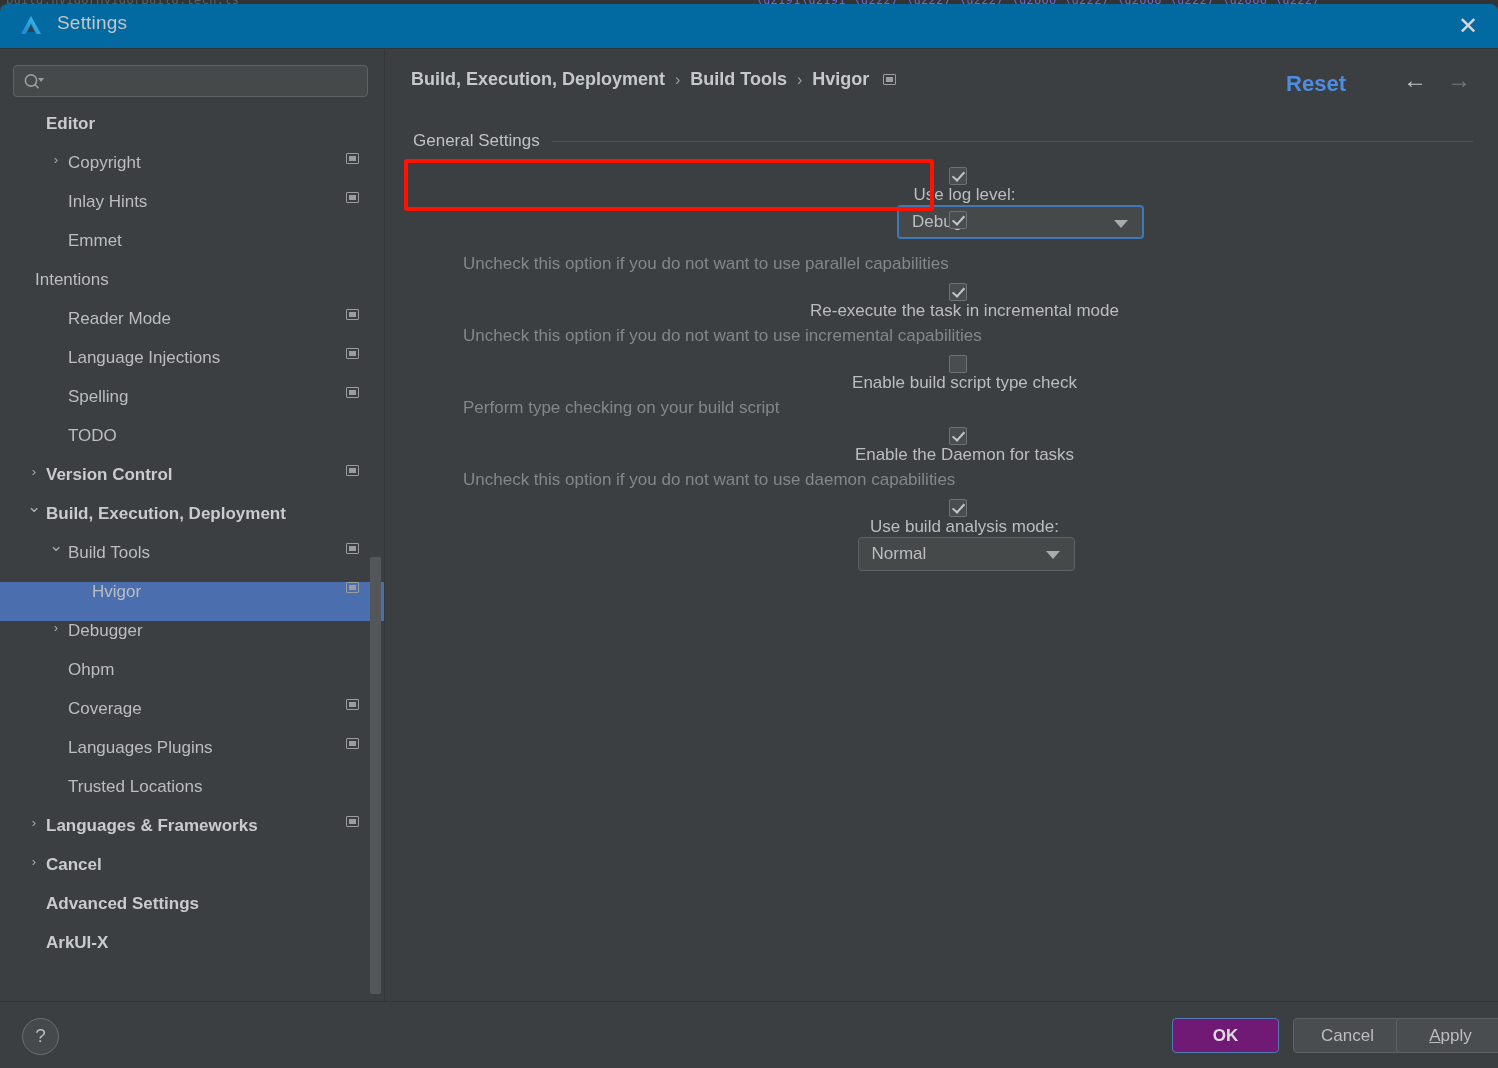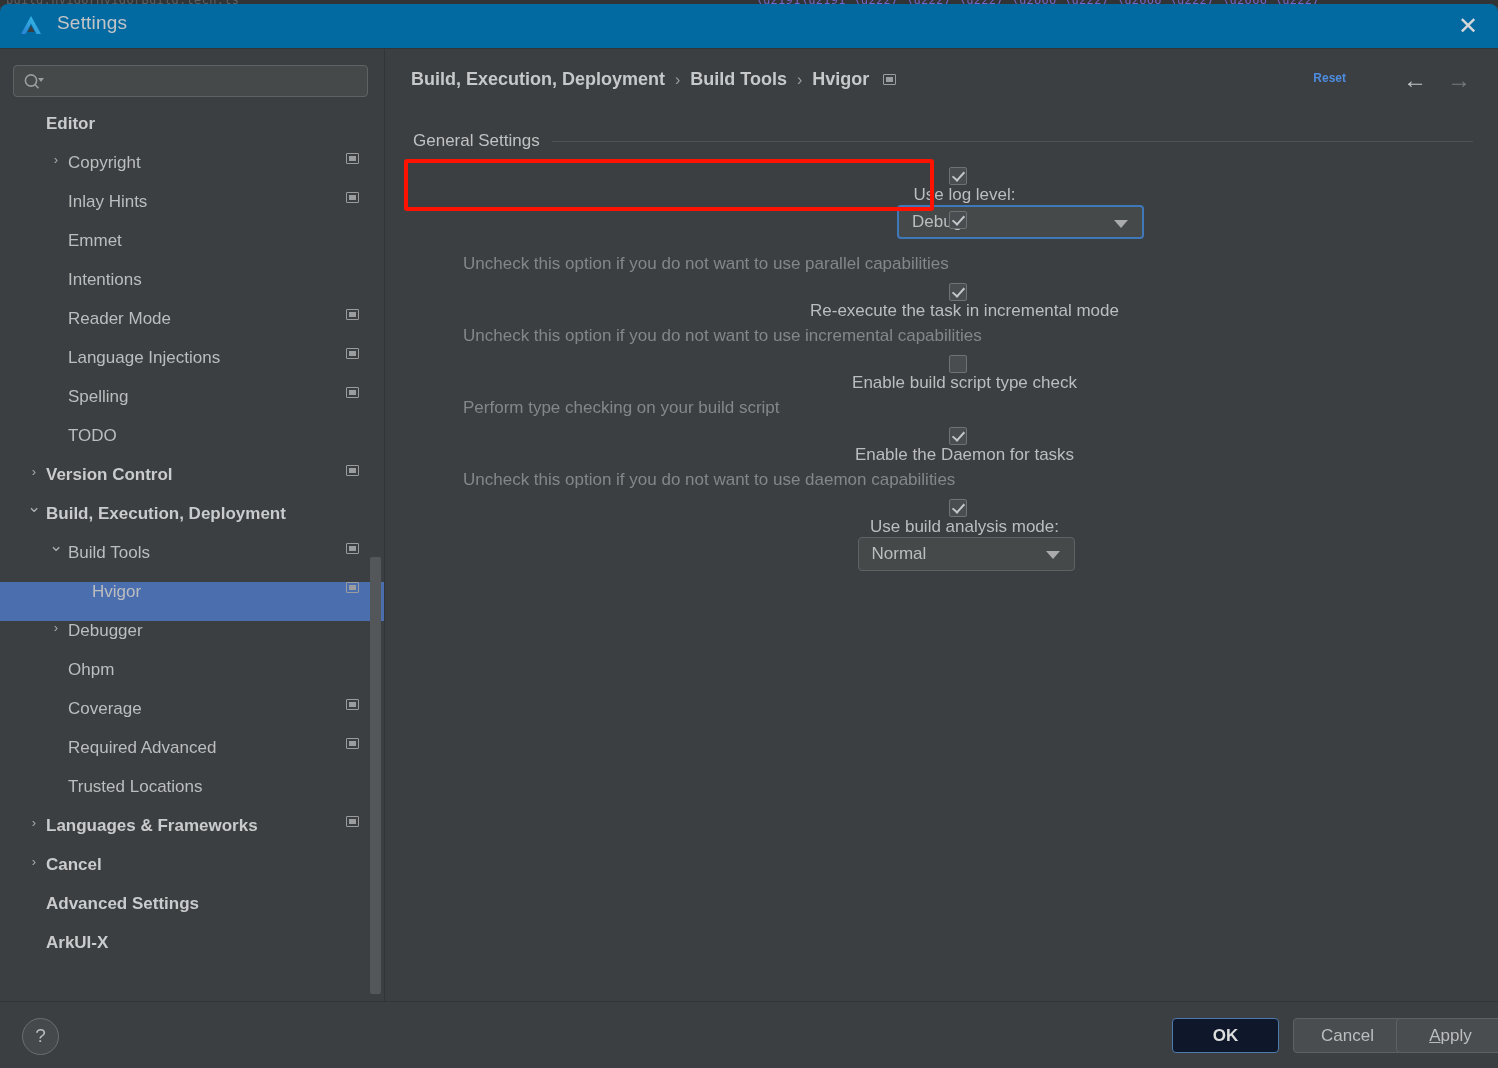--- a/index.html
+++ b/index.html
@@ -260,21 +260,21 @@
     content: "";
     position: absolute;
     left: 2px; top: 2px;
     width: 7px; height: 5px;
     background: #9a9c9e;
   }
   .reset-link {
     position: absolute;
     right: 152px; top: 22px;
     color: #4d8ce0;
-    font-size: 12px;
+    font-size: 22px;
     font-weight: bold;
     cursor: pointer;
   }
   .nav-arrow {
     position: absolute;
     top: 18px;
     width: 30px; height: 26px;
     font-size: 24px;
     line-height: 26px;
     text-align: center;
@@ -422,21 +422,21 @@
     font-size: 17px;
     display: flex;
     align-items: center;
     justify-content: center;
     cursor: pointer;
     box-sizing: border-box;
   }
   .btn-ok {
     right: 219px;
     width: 107px;
-    background: #0f172a;
+    background: #701a75;
     border: 1px solid #4d7bb0;
     color: #ddd;
     font-weight: bold;
   }
   .btn-cancel {
     right: 96px;
     width: 109px;
     background: #4a4d4f;
     border: 1px solid #5e6264;
     color: #bbbdbf;
@@ -506,21 +506,21 @@
             <span class="ext-icon"></span>
           </div>
           <div class="tree-row">
             <span class="label" style="margin-left: 68px;">Inlay Hints</span>
             <span class="ext-icon"></span>
           </div>
           <div class="tree-row">
             <span class="label" style="margin-left: 68px;">Emmet</span>
           </div>
           <div class="tree-row">
-            <span class="label" style="margin-left: 68px;">Intentions</span>
+            <span class="label" style="margin-left: 35px;">Intentions</span>
           </div>
           <div class="tree-row">
             <span class="label" style="margin-left: 68px;">Reader Mode</span>
             <span class="ext-icon"></span>
           </div>
           <div class="tree-row">
             <span class="label" style="margin-left: 68px;">Language Injections</span>
             <span class="ext-icon"></span>
           </div>
           <div class="tree-row">
@@ -553,21 +553,21 @@
             <span class="label" style="margin-left: 68px;">Debugger</span>
           </div>
           <div class="tree-row">
             <span class="label" style="margin-left: 68px;">Ohpm</span>
           </div>
           <div class="tree-row">
             <span class="label" style="margin-left: 68px;">Coverage</span>
             <span class="ext-icon"></span>
           </div>
           <div class="tree-row">
-            <span class="label" style="margin-left: 68px;">Required Advanced</span>
+            <span class="label" style="margin-left: 68px;">Languages Plugins</span>
             <span class="ext-icon"></span>
           </div>
           <div class="tree-row">
             <span class="label" style="margin-left: 68px;">Trusted Locations</span>
           </div>
           <div class="tree-row bold">
             <span class="arrow" style="left: 26px;">›</span>
             <span class="label" style="margin-left: 46px;">Languages &amp; Frameworks</span>
             <span class="ext-icon"></span>
           </div>

